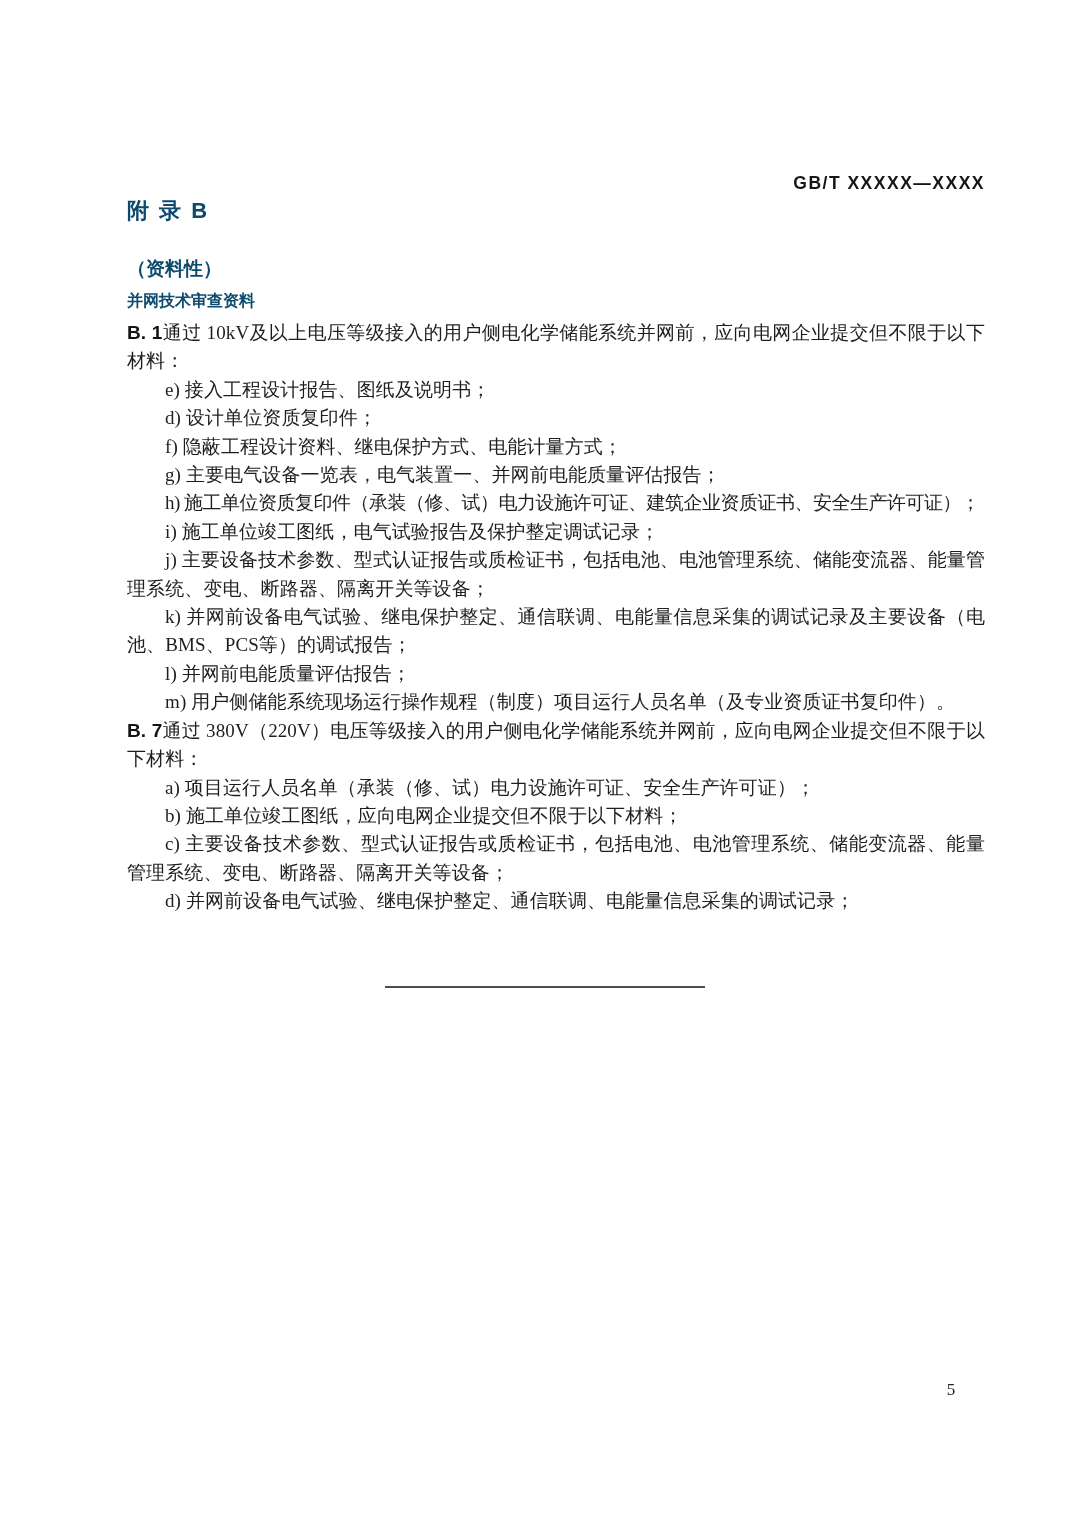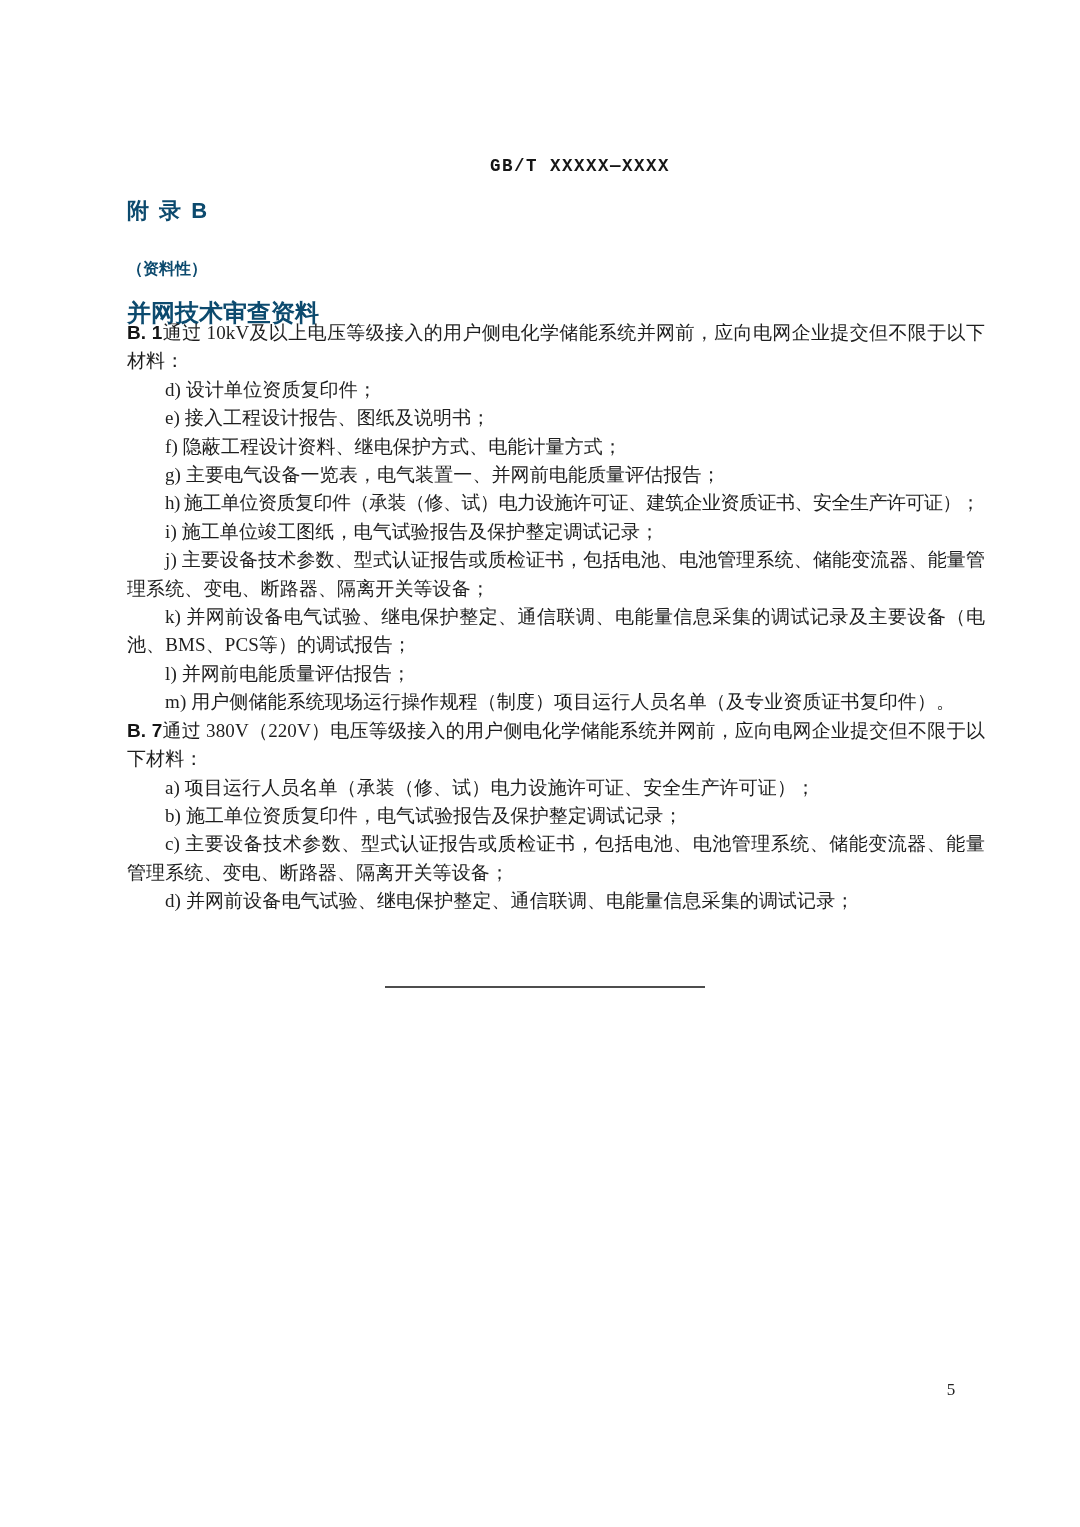--- a/index.html
+++ b/index.html
@@ -8,25 +8,25 @@
     position: relative;
     width: 1080px;
     height: 1527px;
     background: #ffffff;
     overflow: hidden;
     font-family: "Liberation Serif", "DejaVu Serif", serif;
     color: #1e1e1e;
   }
   .header {
     position: absolute;
-    top: 136px;
+    top: 152px;
     left: 127px;
     width: 858px;
-    text-align: center;
-    font-family: Liberation Mono, monospace;
+    text-align: right;
+    font-family: Liberation Sans, sans-serif;
     font-weight: 700;
     font-size: 17.5px;
     letter-spacing: 1.5px;
     color: #161616;
     white-space: pre-wrap;
   }
   .titles {
     position: absolute;
     top: 196px;
     left: 127px;
@@ -37,28 +37,27 @@
     color: #0c4a6e;
   }
   .appendix-label {
     font-size: 22px;
     line-height: 30px;
     letter-spacing: 2px;
     white-space: pre-wrap;
   }
   .classification {
     margin-top: 30px;
-    font-size: 16px;
+    font-size: 19px;
     line-height: 26px;
   }
   .doc-title {
-    margin-top: 20px;
-    font-size: 24px;
+    margin-top: 6px;
+    font-size: 16px;
     line-height: 26px;
-    font-family: Liberation Mono, monospace;
   }
   .body-text {
     position: absolute;
     top: 319px;
     left: 127px;
     width: 858px;
     font-size: 19px;
     line-height: 28.4px;
     letter-spacing: 0.1px;
     text-align: justify;
@@ -103,35 +102,35 @@
   <div class="titles">
     <div class="appendix-label">附 录 B</div>
     <div class="classification">（资料性）</div>
     <div class="doc-title">并网技术审查资料</div>
   </div>
 
   <div class="body-text">
 
     <p class="clause"><span class="clause-num">B. 1</span><span>通过 10kV及以上电压等级接入的用户侧电化学储能系统并网前，应向电网企业提交但不限于以下材料：</span></p>
 
+    <p class="item">e) 接入工程设计报告、图纸及说明书；</p>
     <p class="item">d) 设计单位资质复印件；</p>
-    <p class="item">e) 接入工程设计报告、图纸及说明书；</p>
     <p class="item">f) 隐蔽工程设计资料、继电保护方式、电能计量方式；</p>
     <p class="item">g) 主要电气设备一览表，电气装置一、并网前电能质量评估报告；</p>
     <p class="item tight">h) 施工单位资质复印件（承装（修、试）电力设施许可证、建筑企业资质证书、安全生产许可证）；</p>
     <p class="item">i) 施工单位竣工图纸，电气试验报告及保护整定调试记录；</p>
     <p class="item">j) 主要设备技术参数、型式认证报告或质检证书，包括电池、电池管理系统、储能变流器、能量管理系统、变电、断路器、隔离开关等设备；</p>
     <p class="item">k) 并网前设备电气试验、继电保护整定、通信联调、电能量信息采集的调试记录及主要设备（电池、BMS、PCS等）的调试报告；</p>
     <p class="item">l) 并网前电能质量评估报告；</p>
     <p class="item">m) 用户侧储能系统现场运行操作规程（制度）项目运行人员名单（及专业资质证书复印件）。</p>
 
     <p class="clause"><span class="clause-num">B. 7</span><span>通过 380V（220V）电压等级接入的用户侧电化学储能系统并网前，应向电网企业提交但不限于以下材料：</span></p>
 
     <p class="item">a) 项目运行人员名单（承装（修、试）电力设施许可证、安全生产许可证）；</p>
-    <p class="item">b) 施工单位资质复印件，电气试验报告及保护整定调试记录；</p>
+    <p class="item">b) 施工单位竣工图纸，应向电网企业提交但不限于以下材料；</p>
     <p class="item">c) 主要设备技术参数、型式认证报告或质检证书，包括电池、电池管理系统、储能变流器、能量管理系统、变电、断路器、隔离开关等设备；</p>
     <p class="item">d) 并网前设备电气试验、继电保护整定、通信联调、电能量信息采集的调试记录；</p>
 
   </div>
 
   <div class="end-rule"></div>
 
   <div class="page-number">5</div>
 
 </div>

